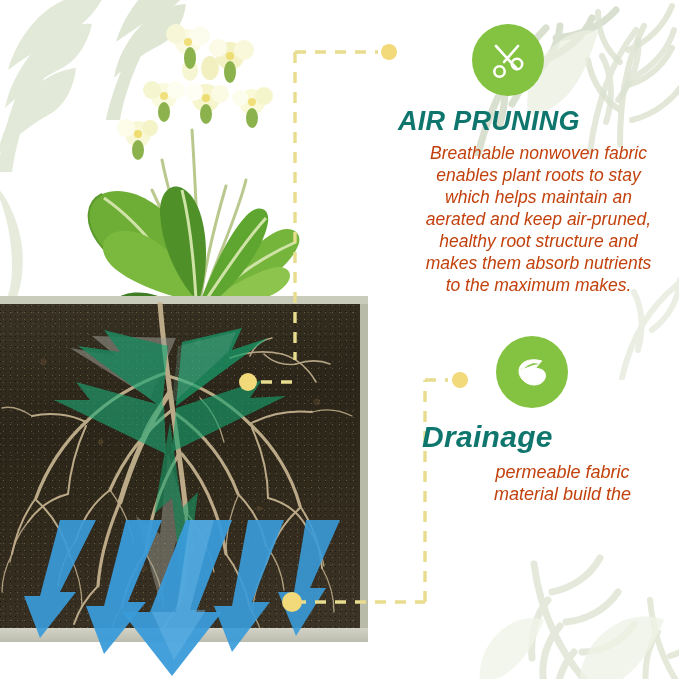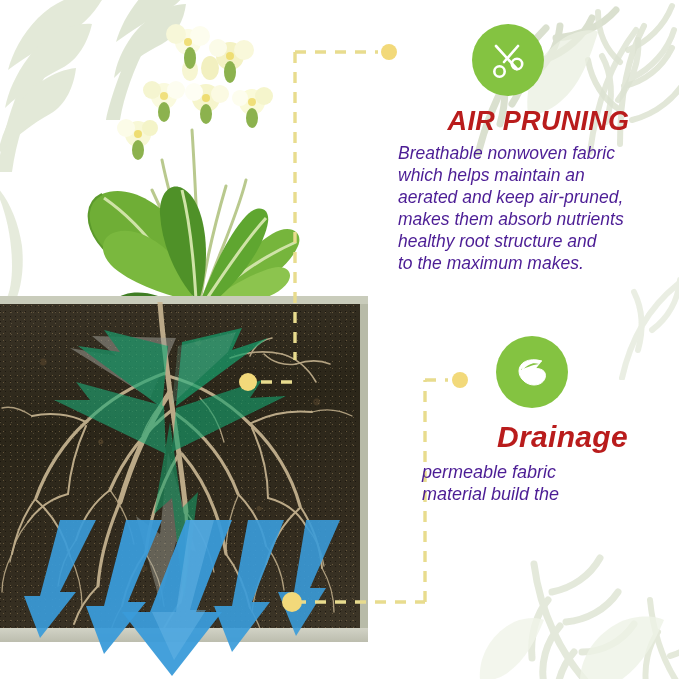--- a/index.html
+++ b/index.html
@@ -63,26 +63,26 @@
   
   .connectors{position:absolute;inset:0;pointer-events:none;}
 
   
   .panel{position:absolute;}
   .badge{
     width:72px;height:72px;border-radius:50%;
     background:#84c341;display:flex;align-items:center;justify-content:center;
   }
   .heading{
-    color:#b91c1c;font-weight:bold;font-style:italic;
-    line-height:1.02;letter-spacing:.3px;text-align:center;
+    color:#0f766e;font-weight:bold;font-style:italic;
+    line-height:1.02;letter-spacing:.3px;text-align:left;
     font-family:"Liberation Sans", sans-serif;
   }
   .body-text{
-    color:#4c1d95;font-style:italic;
+    color:#c2410c;font-style:italic;text-align:center;
     line-height:1.26;font-family:"Liberation Sans", sans-serif;
   }
 </style>
 </head>
 <body>
 
 <div id="root">
 
   <div class="bg-leaves">
 
@@ -390,24 +390,25 @@
             <circle cx="30" cy="25" r="5.2"></circle>
           </g>
         </svg>
       </div>
     </div>
     <div class="heading" style="font-size:27px;margin-top:12px;">
       <div>AIR PRUNING</div>
     </div>
     <div class="body-text" style="font-size:17.5px;margin-top:6px;">
       <div>Breathable nonwoven fabric</div>
+      <div>enables plant roots to stay</div>
       <div>which helps maintain an</div>
       <div>aerated and keep air-pruned,</div>
+      <div>healthy root structure and</div>
       <div>makes them absorb nutrients</div>
-      <div>healthy root structure and</div>
       <div>to the maximum makes.</div>
     </div>
   </div>
 
   <div class="panel" style="left:422px;top:336px;width:281px;">
     <div style="display:flex;justify-content:center;">
       <div class="badge" style="margin-left:-62px;">
         <svg width="40" height="40" viewBox="0 0 40 40">
           <path d="M30 9 C16 5 7 11 7 19 C7 27 15 33 22 33 C30 33 35 27 33 21 C31 16 22 15 16 19 C12 22 11 27 13 30" fill="#ffffff" stroke="#ffffff" stroke-width="1"></path>
           <path d="M9 18 C12 13 20 10 27 12 C20 13 13 16 9 18 Z" fill="#84c341"></path>

